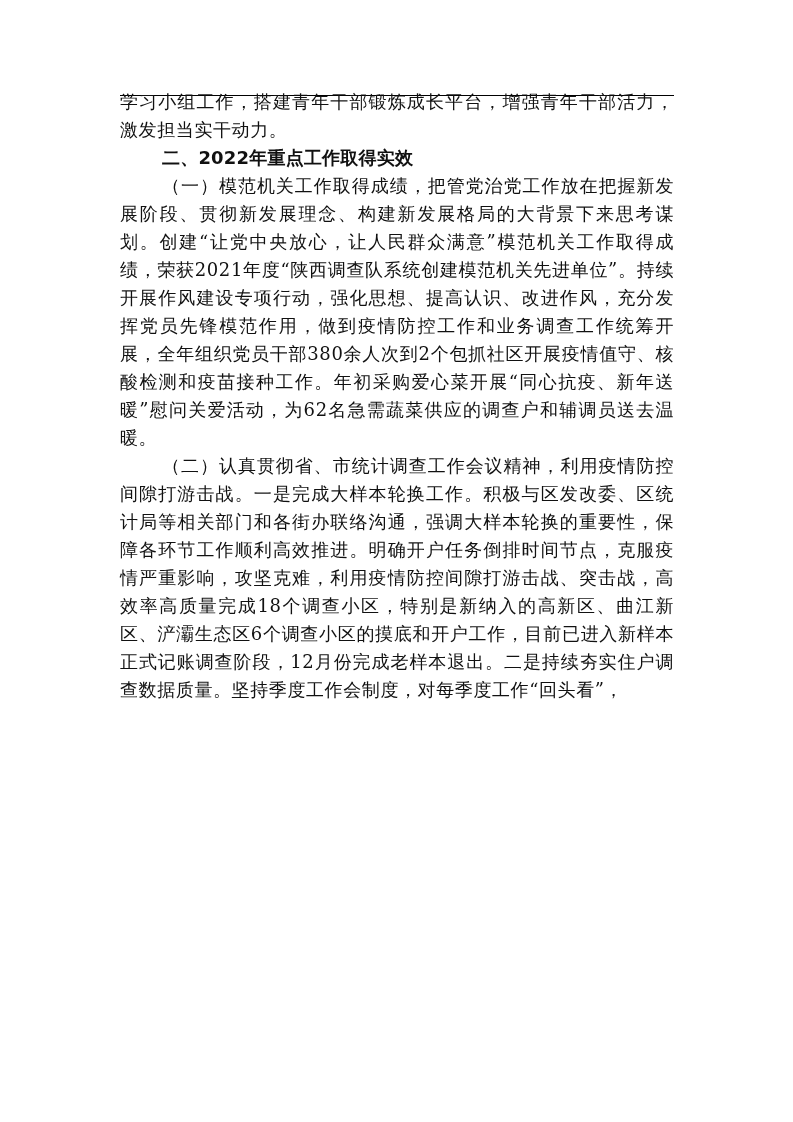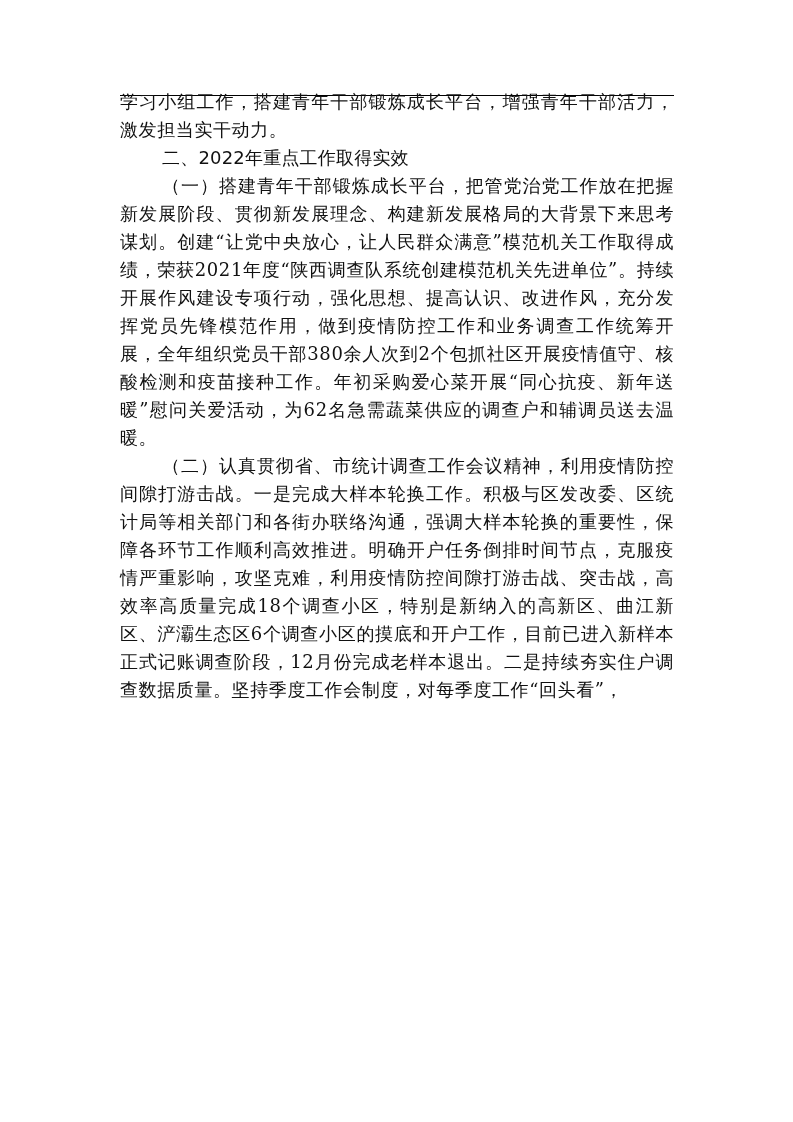--- a/index.html
+++ b/index.html
@@ -41,33 +41,33 @@
       letter-spacing: 0.6px;
     }
     .content p {
       margin: 0;
     }
     .indent {
       text-indent: 42px;
     }
     .heading {
       font-family: "DejaVu Sans", "Liberation Sans", sans-serif;
-      font-weight: normal;
+      font-weight: bold;
       text-indent: 42px;
       letter-spacing: 0.2px;
     }
   </style>
 </head>
 <body>
 
 <div class="page">
   <div class="header-rule"></div>
 
   <div class="content">
     <p>学习小组工作，搭建青年干部锻炼成长平台，增强青年干部活力，激发担当实干动力。</p>
 
     <p class="heading">二、2022年重点工作取得实效</p>
 
-    <p class="indent"><span class="lead-plain">（一）搭建青年干部锻炼成长平台，</span><span>把管党治党工作放在把握新发展阶段、贯彻新发展理念、构建新发展格局的大背景下来思考谋划。创建“让党中央放心，让人民群众满意”模范机关工作取得成绩，荣获2021年度“陕西调查队系统创建模范机关先进单位”。持续开展作风建设专项行动，强化思想、提高认识、改进作风，充分发挥党员先锋模范作用，做到疫情防控工作和业务调查工作统筹开展，全年组织党员干部380余人次到2个包抓社区开展疫情值守、核酸检测和疫苗接种工作。年初采购爱心菜开展“同心抗疫、新年送暖”慰问关爱活动，为62名急需蔬菜供应的调查户和辅调员送去温暖。</span></p>
+    <p class="indent"><span class="lead-plain">（一）模范机关工作取得成绩，</span><span>把管党治党工作放在把握新发展阶段、贯彻新发展理念、构建新发展格局的大背景下来思考谋划。创建“让党中央放心，让人民群众满意”模范机关工作取得成绩，荣获2021年度“陕西调查队系统创建模范机关先进单位”。持续开展作风建设专项行动，强化思想、提高认识、改进作风，充分发挥党员先锋模范作用，做到疫情防控工作和业务调查工作统筹开展，全年组织党员干部380余人次到2个包抓社区开展疫情值守、核酸检测和疫苗接种工作。年初采购爱心菜开展“同心抗疫、新年送暖”慰问关爱活动，为62名急需蔬菜供应的调查户和辅调员送去温暖。</span></p>
 
     <p class="indent"><span class="lead-plain">（二）认真贯彻省、市统计调查工作会议精神，利用疫情防控间隙打游击战。</span><span>一是完成大样本轮换工作。积极与区发改委、区统计局等相关部门和各街办联络沟通，强调大样本轮换的重要性，保障各环节工作顺利高效推进。明确开户任务倒排时间节点，克服疫情严重影响，攻坚克难，利用疫情防控间隙打游击战、突击战，高效率高质量完成18个调查小区，特别是新纳入的高新区、曲江新区、浐灞生态区6个调查小区的摸底和开户工作，目前已进入新样本正式记账调查阶段，12月份完成老样本退出。二是持续夯实住户调查数据质量。坚持季度工作会制度，对每季度工作“回头看”，</span></p>
   </div>
 </div>
 
 </body></html>

